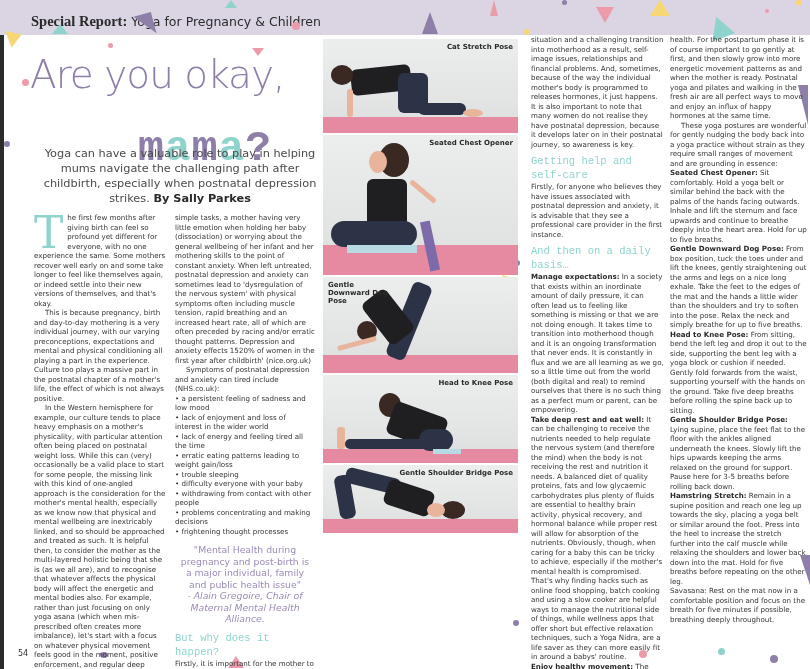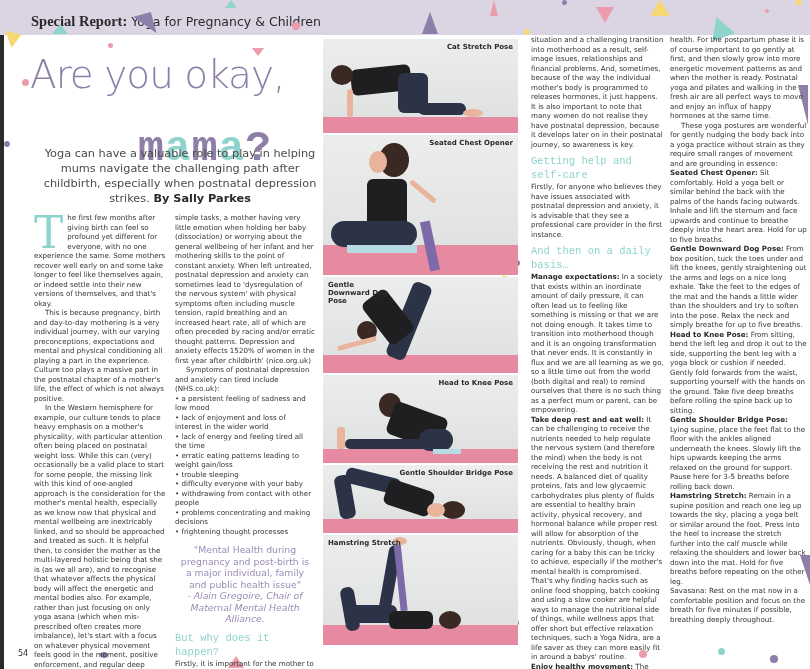--- a/index.html
+++ b/index.html
@@ -191,31 +191,20 @@
   <div class="photo" style="height:68px;">
     <div class="mat" style="height:14px;"></div>
     <div class="figure legs" style="left:14px;top:10px;width:16px;height:44px;transform:rotate(-10deg);"></div>
     <div class="figure legs" style="left:22px;top:8px;width:56px;height:16px;transform:rotate(14deg);"></div>
     <div class="figure torso" style="left:62px;top:20px;width:48px;height:26px;transform:rotate(18deg);"></div>
     <div class="figure hair" style="left:118px;top:36px;width:24px;height:18px;"></div>
     <div class="figure skin" style="left:104px;top:38px;width:18px;height:14px;"></div>
     <div class="caption cap-right">Gentle Shoulder Bridge Pose</div>
   </div>
 
-  <div class="photo" style="height:110px;">
-    <div class="mat" style="height:20px;"></div>
-    <div class="figure legs" style="left:60px;top:10px;width:12px;height:78px;transform:rotate(10deg);"></div>
-    <div class="figure legs" style="left:20px;top:52px;width:14px;height:44px;transform:rotate(-10deg);"></div>
-    <div class="figure legs" style="left:24px;top:70px;width:50px;height:18px;"></div>
-    <div class="figure torso" style="left:66px;top:76px;width:44px;height:18px;"></div>
-    <div class="figure hair" style="left:116px;top:76px;width:22px;height:18px;"></div>
-    <div class="figure strap" style="left:74px;top:6px;width:7px;height:70px;transform:rotate(-6deg);"></div>
-    <div class="figure skin" style="left:70px;top:2px;width:14px;height:8px;"></div>
-    <div class="caption cap-left">Hamstring Stretch</div>
-  </div>
 </div>
 
 <div class="col col4">
   <p>situation and a challenging transition into motherhood as a result, self-image issues, relationships and financial problems. And, sometimes, because of the way the individual mother's body is programmed to releases hormones, it just happens. It is also important to note that many women do not realise they have postnatal depression, because it develops later on in their postnatal journey, so awareness is key.</p>
   <div class="subhead">Getting help and self-care</div>
   <p>Firstly, for anyone who believes they have issues associated with postnatal depression and anxiety, it is advisable that they see a professional care provider in the first instance.</p>
   <div class="subhead">And then on a daily basis…</div>
   <p><span class="lead">Manage expectations:</span><span> In a society that exists within an inordinate amount of daily pressure, it can often lead us to feeling like something is missing or that we are not doing enough. It takes time to transition into motherhood though and it is an ongoing transformation that never ends. It is constantly in flux and we are all learning as we go, so a little time out from the world (both digital and real) to remind ourselves that there is no such thing as a perfect mum or parent, can be empowering.</span></p>
   <p><span class="lead">Take deep rest and eat well:</span><span> It can be challenging to receive the nutrients needed to help regulate the nervous system (and therefore the mind) when the body is not receiving the rest and nutrition it needs. A balanced diet of quality proteins, fats and low glycaemic carbohydrates plus plenty of fluids are essential to healthy brain activity, physical recovery, and hormonal balance while proper rest will allow for absorption of the nutrients. Obviously, though, when caring for a baby this can be tricky to achieve, especially if the mother's mental health is compromised. That's why finding hacks such as online food shopping, batch cooking and using a slow cooker are helpful ways to manage the nutritional side of things, while wellness apps that offer short but effective relaxation techniques, such a Yoga Nidra, are a life saver as they can more easily fit in around a babys' routine.</span></p>
   <p><span class="lead">Enjoy healthy movement:</span><span> The endocrine system releases hormones from its glands, with the pineal gland releasing melatonin and serotonin, and the hypothalamus and pituitary gland releasing endorphins. The regular release of these hormones is essential to mental wellbeing and can be stimulated through human movement, so we must move in order to balance mental</span></p>

